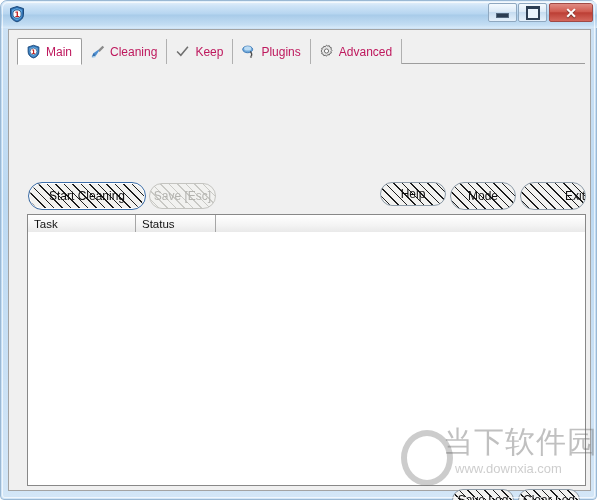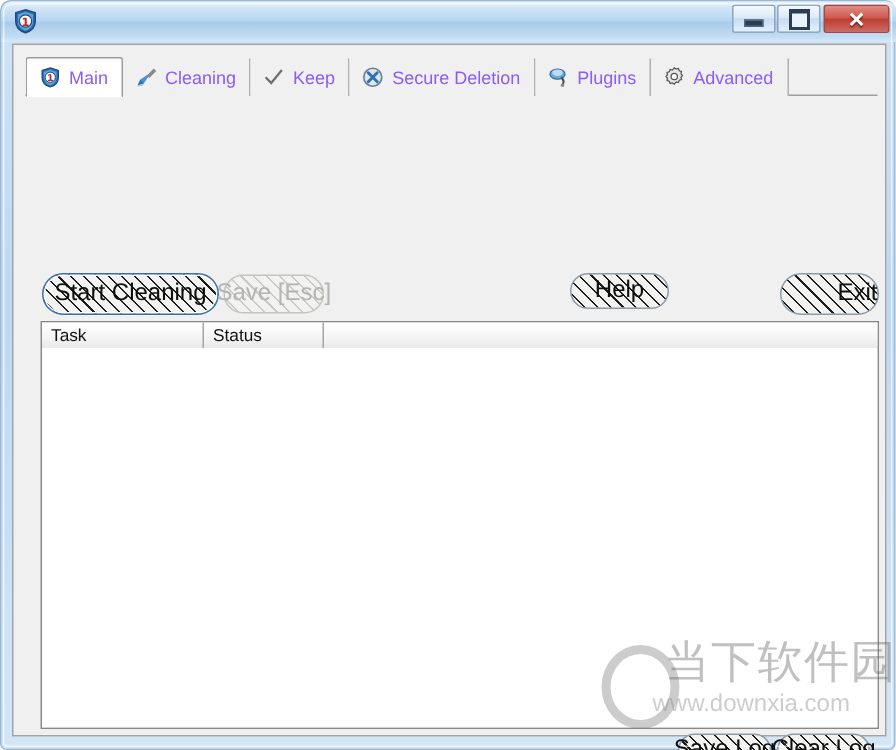--- a/index.html
+++ b/index.html
@@ -106,21 +106,21 @@
     align-items: flex-end;
   }
   .tab {
     position: relative;
     height: 25px;
     display: flex;
     align-items: center;
     gap: 5px;
     padding: 0 9px 0 8px;
     font-size: 12px;
-    color: #8b5cf6;
+    color: #be185d;
     background: #f0f0f0;
     border-right: 1px solid #b0b0b0;
     box-sizing: border-box;
     white-space: nowrap;
   }
   .tab.first { border-left: 1px solid #f0f0f0; }
   .tab.selected {
     background: #ffffff;
     height: 27px;
     border: 1px solid #9d9d9d;
@@ -150,21 +150,21 @@
     position: absolute;
     box-sizing: border-box;
     border: 1px solid #8d9ba8;
     border-radius: 14px;
     background-color: #f2f2f0;
     background-image: repeating-linear-gradient(45deg,
         #1c1c1c 0px, #1c1c1c 1px, rgba(0,0,0,0) 1px, rgba(0,0,0,0) 6px);
     display: flex;
     align-items: center;
     justify-content: center;
-    font-size: 16px;
+    font-size: 12px;
     color: #101010;
   }
   .hbtn.focused {
     border: 1px solid #3c6ea8;
     box-shadow: inset 0 0 0 1px #ffffff;
   }
   .hbtn.disabled {
     border: 1px solid #c4c4c0;
     color: #b4b4b0;
     background-image: repeating-linear-gradient(45deg,
@@ -237,22 +237,22 @@
     left: 44px; top: 2px;
     font-size: 30px;
     line-height: 1;
     letter-spacing: 1px;
     color: rgba(105,105,105,0.42);
     font-family: "DejaVu Sans", sans-serif;
     white-space: nowrap;
   }
   #wm-url {
     position: absolute;
-    left: 36px; top: 36px;
-    font-size: 16px;
+    left: 56px; top: 36px;
+    font-size: 13px;
     color: rgba(150,150,150,0.48);
     white-space: nowrap;
   }
 </style>
 </head>
 <body>
 
 <div id="window-frame">
 
   <div id="title-bar">
@@ -318,29 +318,20 @@
 
         <div class="tab">
           <span class="tab-ico">
             <svg width="15" height="15" viewBox="0 0 18 18">
               <path d="M2.5 9 L7 13.6 L15.5 3.2" fill="none" stroke="#6f6f6f" stroke-width="1.8"></path>
             </svg>
           </span>
           <span>Keep</span>
         </div>
 
-        <div class="tab">
-          <span class="tab-ico">
-            <svg width="15" height="15" viewBox="0 0 18 18">
-              <circle cx="9" cy="9" r="7.2" fill="#d8e8f6" stroke="#6d7c89" stroke-width="1.3"></circle>
-              <path d="M5.4 5.4 L12.6 12.6 M12.6 5.4 L5.4 12.6" stroke="#2f6fb0" stroke-width="2.3" stroke-linecap="round"></path>
-            </svg>
-          </span>
-          <span>Secure Deletion</span>
-        </div>
 
         <div class="tab">
           <span class="tab-ico">
             <svg width="15" height="15" viewBox="0 0 18 18">
               <ellipse cx="8" cy="6.5" rx="6" ry="4" fill="#6fa8da" stroke="#2f6fb0" stroke-width="1"></ellipse>
               <ellipse cx="8" cy="5.3" rx="4.2" ry="2.6" fill="#bcdcf4"></ellipse>
               <path d="M11 9 C13 11 13.5 13 12 15" fill="none" stroke="#4a4a4a" stroke-width="1.6"></path>
               <circle cx="12" cy="15.4" r="1.4" fill="#8a8a8a"></circle>
             </svg>
           </span>
@@ -367,20 +358,23 @@
     </div>
 
     <div class="hbtn disabled" id="btn-stop">
       <span class="lbl">Save [Esc]</span>
     </div>
 
     <div class="hbtn" id="btn-help">
       <span class="lbl">Help</span>
     </div>
 
+    <div class="hbtn" id="btn-mode">
+      <span class="lbl">Mode</span>
+    </div>
 
     <div class="hbtn" id="btn-exit">
       <span class="lbl">Exit</span>
     </div>
 
     <div id="task-list">
       <div id="list-header">
         <div class="col-head" id="col-task">
           <span>Task</span>
         </div>

